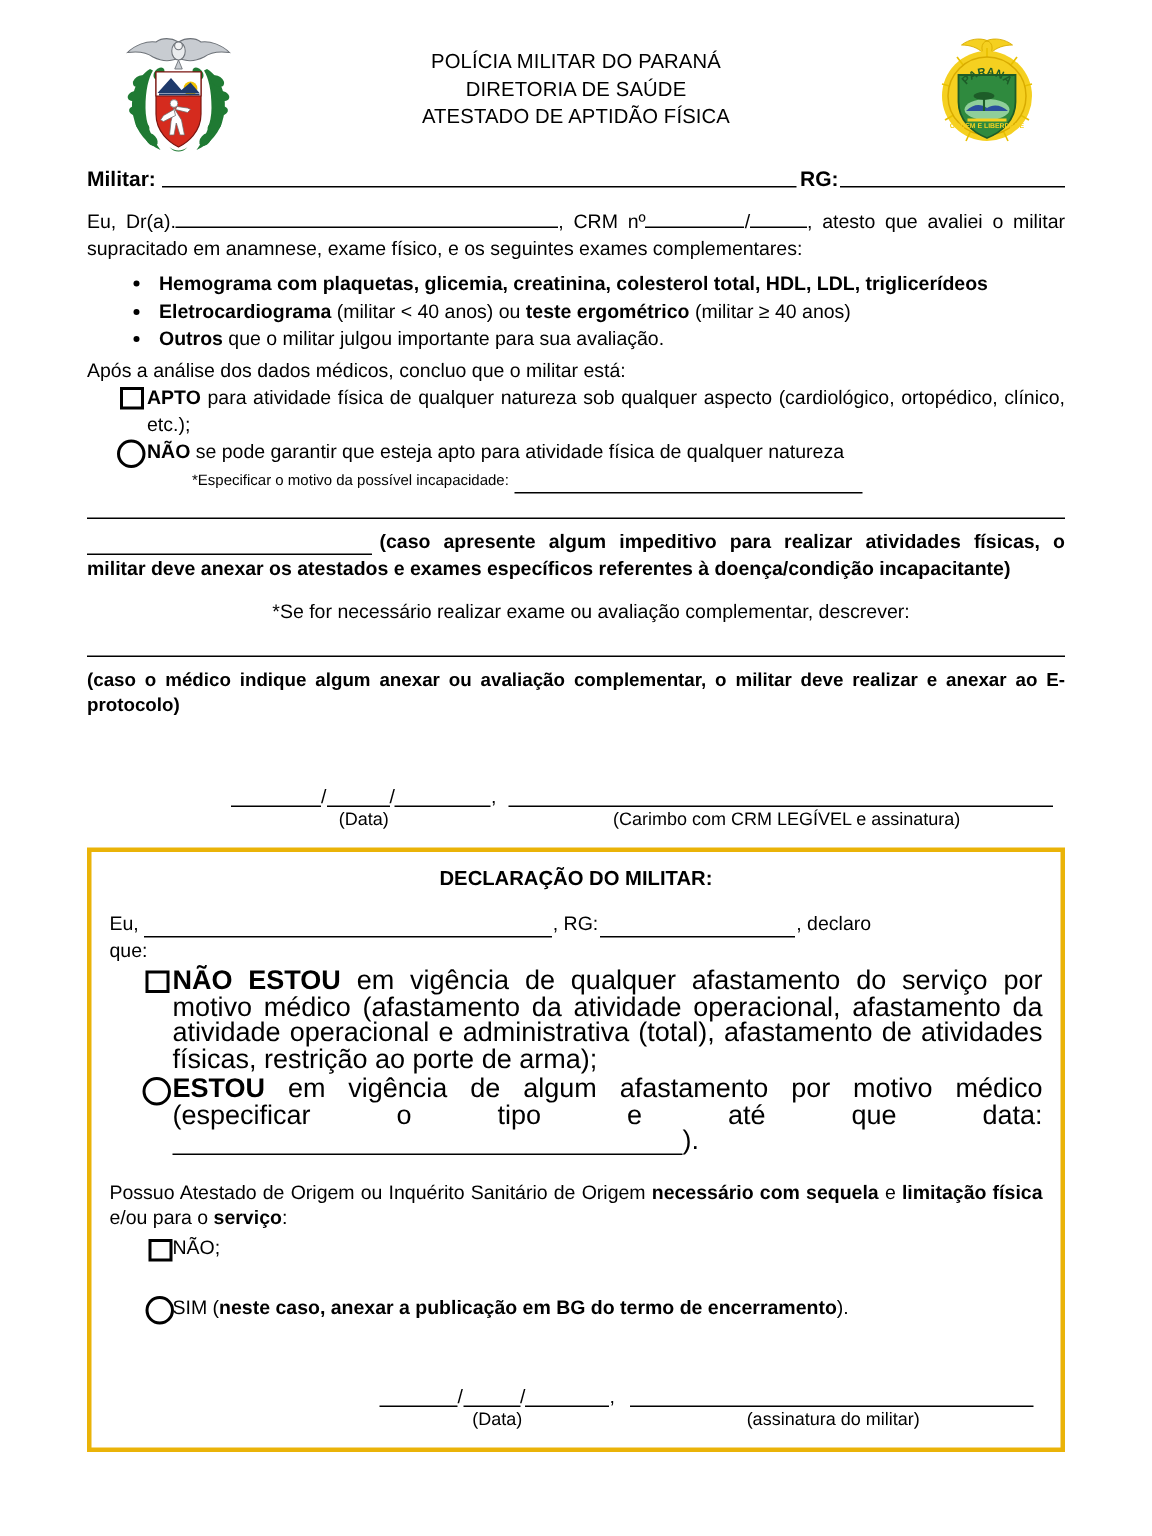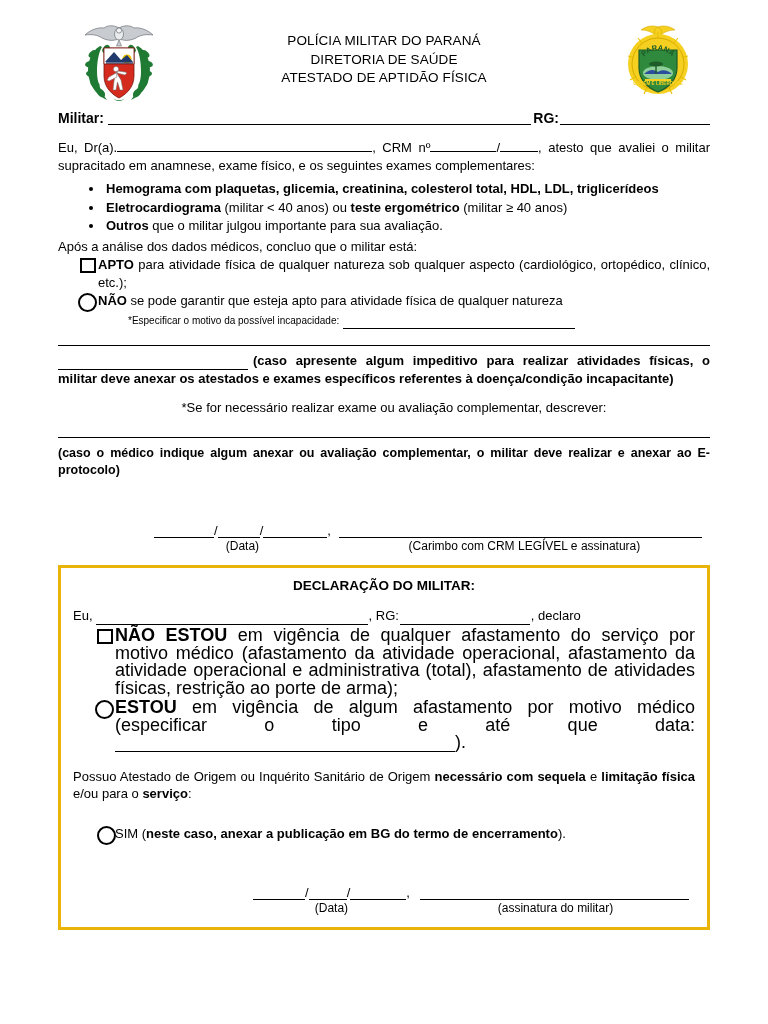--- a/index.html
+++ b/index.html
@@ -50,21 +50,21 @@
     right: 10px;
     top: 24px;
     width: 84px;
     height: 80px;
   }
   .b { font-weight: bold; }
 
   
   .militar-row {
     display: flex;
-    align-items: flex-start;
+    align-items: center;
     font-weight: bold;
     font-size: 14px;
     margin-top: 2px;
     white-space: nowrap;
   }
   .militar-row .fill {
     flex: 1 1 auto;
     border-bottom: 1.6px solid #000;
     height: 14px;
     margin: 0 2px 2px 4px;
@@ -477,35 +477,40 @@
       <div class="sig-caption">(Carimbo com CRM LEGÍVEL e assinatura)</div>
     </div>
   </div>
 
   <div class="decl-box">
     <div class="decl-title">DECLARAÇÃO DO MILITAR:</div>
 
     <div class="decl-eu">
       <span>Eu,</span><span class="fill1"></span><span>, RG:</span><span class="fill2"></span><span>, declaro</span>
     </div>
+    <div class="decl-que">que:</div>
 
     <div class="dopt">
       <span class="mark-square"></span>
       <span class="b">NÃO ESTOU</span><span> em vigência de qualquer afastamento do serviço por motivo médico (afastamento da atividade operacional, afastamento da atividade operacional e administrativa (total), afastamento de atividades físicas, restrição ao porte de arma);</span>
     </div>
 
     <div class="dopt">
       <span class="mark-circle"></span>
       <span class="b">ESTOU</span><span> em vigência de algum afastamento por motivo médico (especificar o tipo e até que data:</span><span class="datafill"></span><span>).</span>
     </div>
 
     <div class="possuo">
       <span>Possuo Atestado de Origem ou Inquérito Sanitário de Origem </span><span class="b">necessário com sequela</span><span> e </span><span class="b">limitação física</span><span> e/ou para o </span><span class="b">serviço</span><span>:</span>
     </div>
 
+    <div class="simple-opt" style="margin-top:2px;">
+      <span class="mark-square"></span>
+      <span>NÃO;</span>
+    </div>
 
     <div class="simple-opt" style="margin-top:22px;">
       <span class="mark-circle"></span>
       <span>SIM (</span><span class="b">neste caso, anexar a publicação em BG do termo de encerramento</span><span>).</span>
     </div>
 
     <div class="decl-sig">
       <div class="sig-date">
         <div class="dline"><span class="seg" style="width:52px;"></span><span>/</span><span class="seg" style="width:38px;"></span><span>/</span><span class="seg" style="width:56px;"></span><span>,</span></div>
         <div class="sig-caption">(Data)</div>

